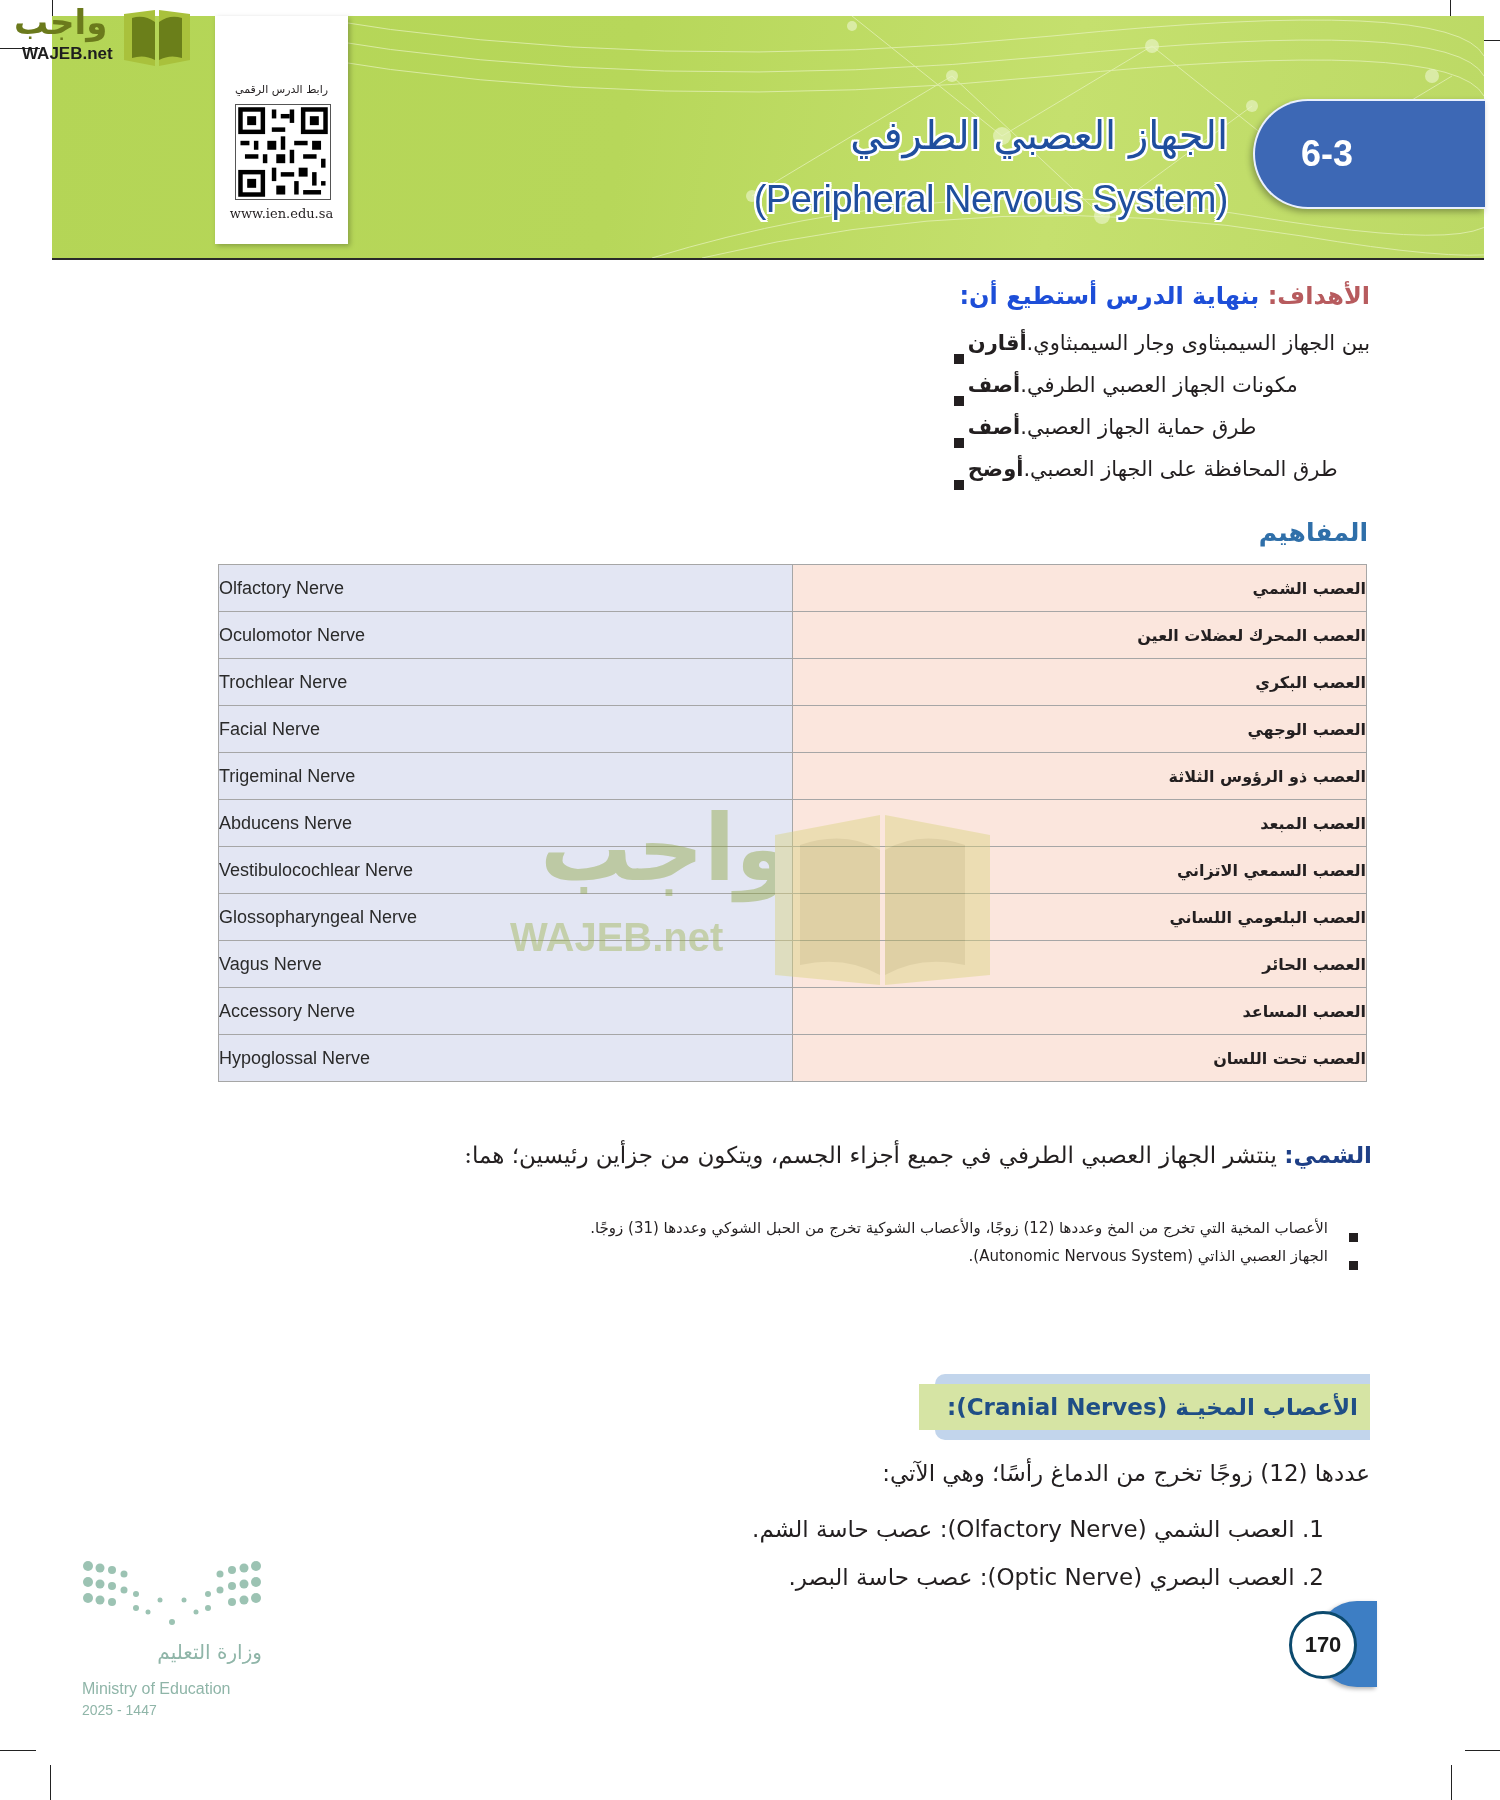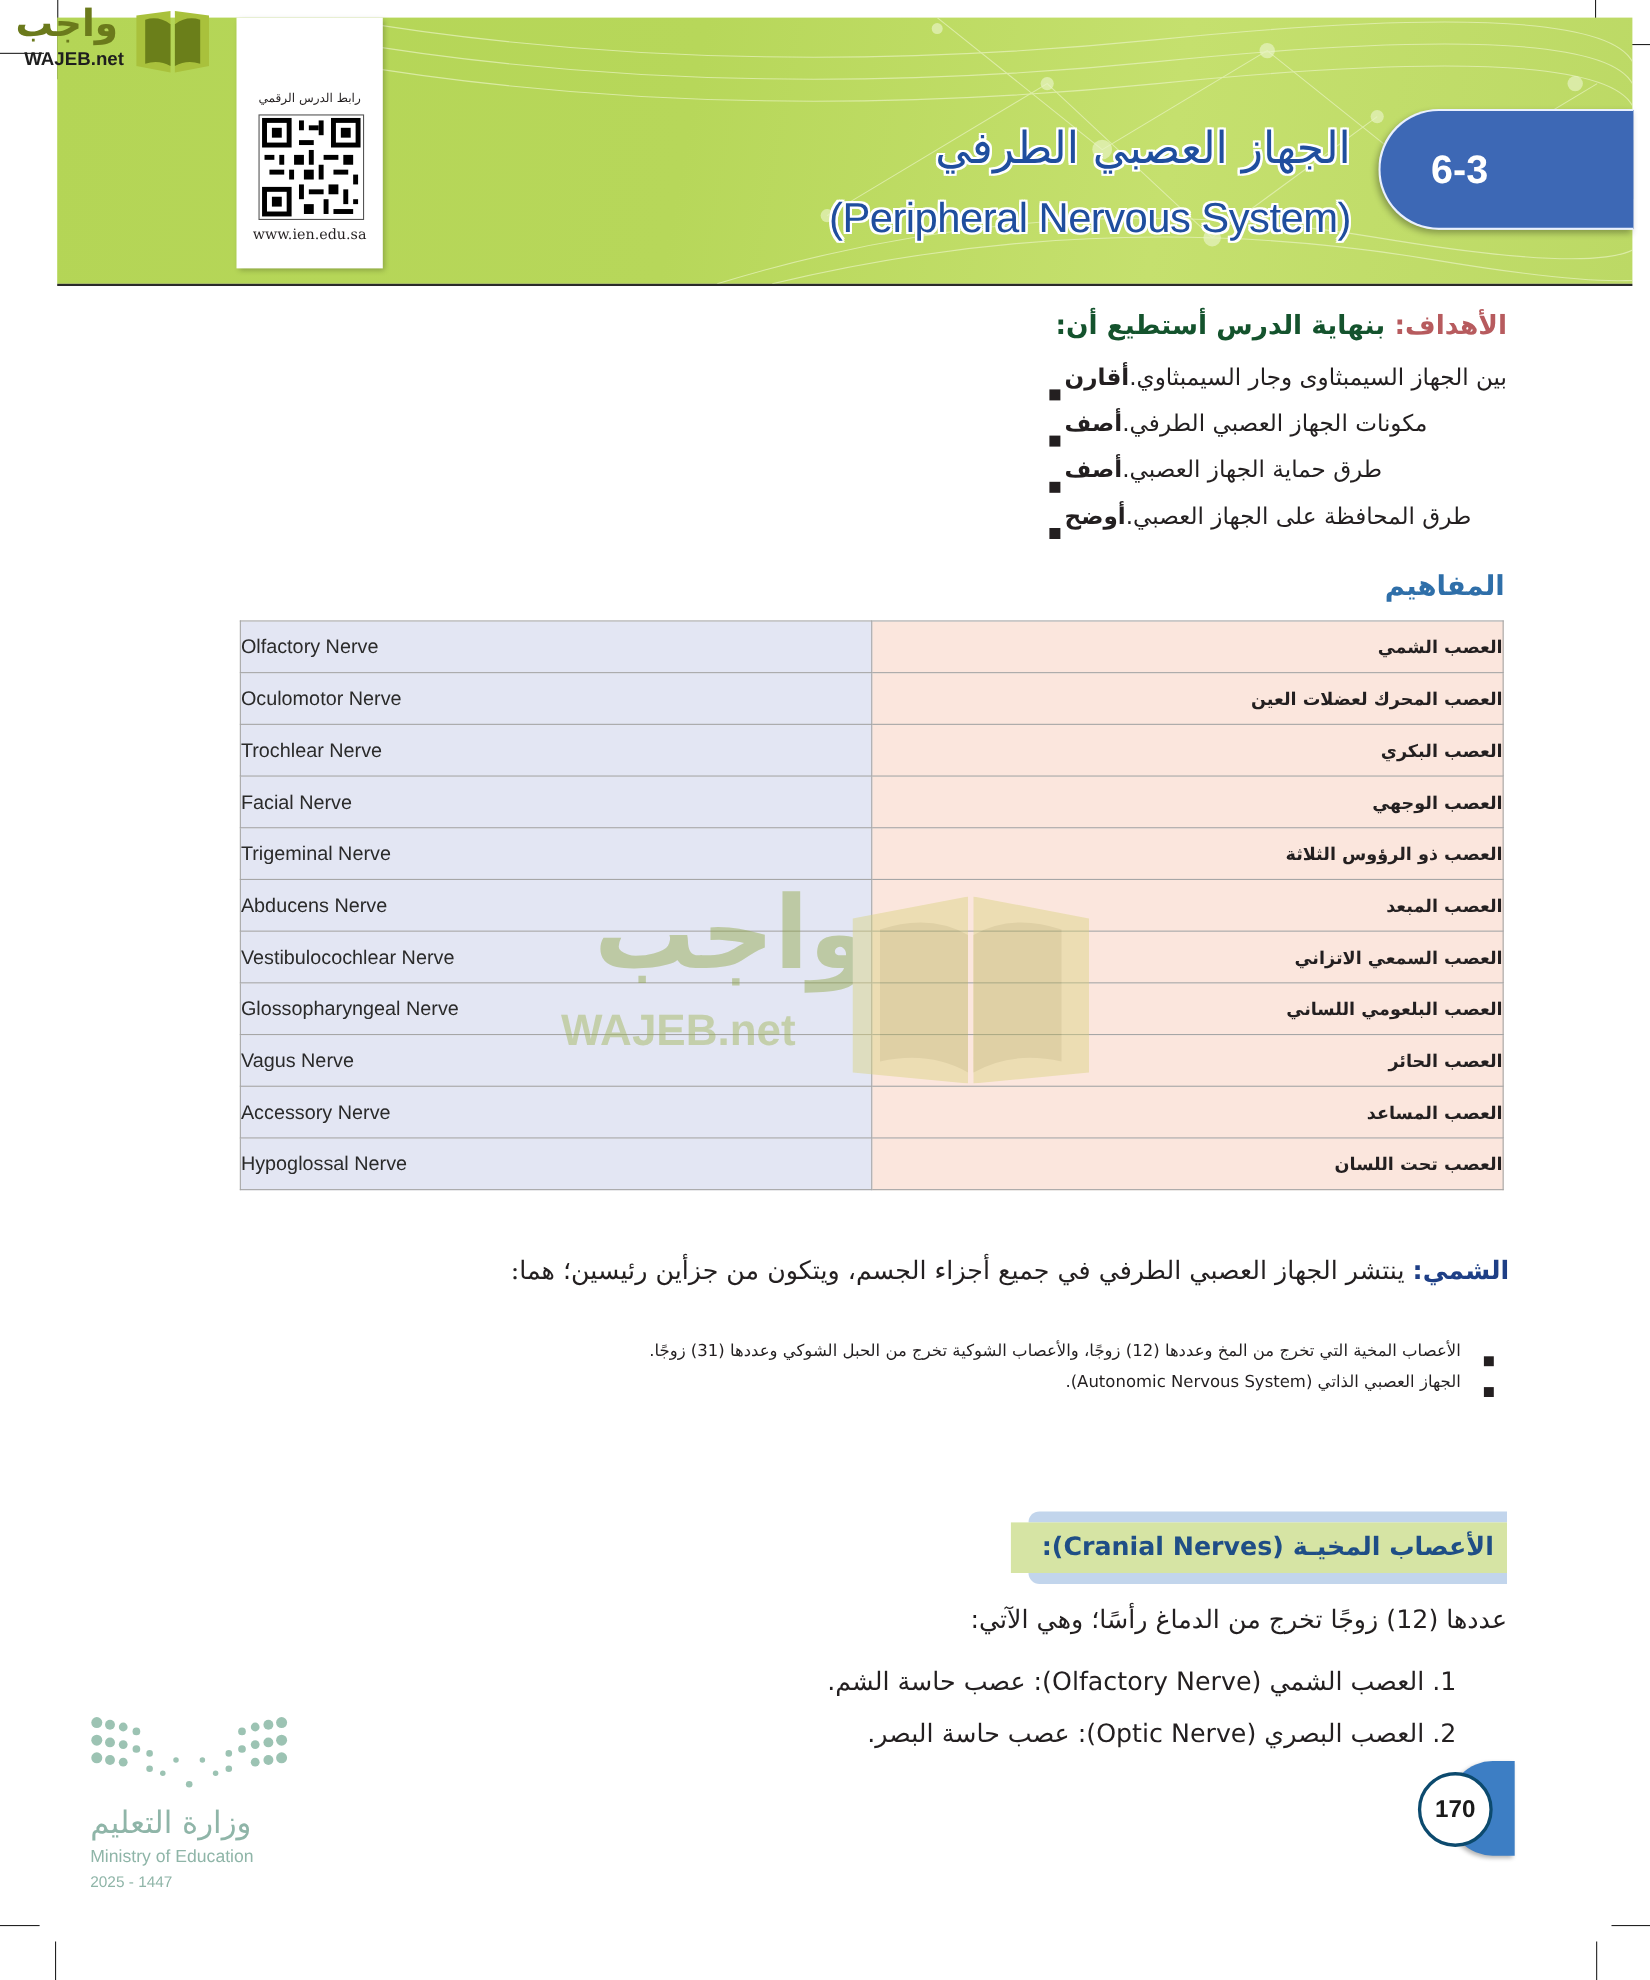--- a/index.html
+++ b/index.html
@@ -45,21 +45,21 @@
   }
   
   .wajeb-logo { position:absolute; left:10px; top:4px; width:180px; height:66px; }
   .wajeb-logo .ar { position:absolute; left:4px; top:-2px; font-size:34px; font-weight:bold; color:#6b7a1c; }
   .wajeb-logo .en { position:absolute; left:12px; top:40px; font-size:17px; font-weight:bold; color:#1e1e1e; font-family:"Liberation Sans", sans-serif; }
   .wajeb-logo .book { position:absolute; left:112px; top:4px; width:70px; height:60px; }
 
   .rtl { direction:rtl; text-align:right; }
   .goals-head { position:absolute; right:130px; top:282px; font-size:24px; font-weight:bold; }
   .goals-head .lbl { color:#b75b5e; }
-  .goals-head .val { color:#14532d; }
+  .goals-head .val { color:#1d4ed8; }
   .goals-list { position:absolute; right:130px; top:322px; list-style:none; margin:0; padding:0; }
   .goals-list li { font-size:21px; height:42px; line-height:42px; display:flex; flex-direction:row-reverse; justify-content:flex-start; align-items:flex-end; }
   .goals-list .sq { width:10px; height:10px; background:#231f20; margin-left:20px; margin-right:0; display:inline-block; }
   .goals-list .verb { font-weight:bold; margin-left:4px; }
 
   .concepts-title { position:absolute; right:132px; top:518px; font-size:25px; font-weight:bold; color:#2f6fa9; }
 
   table.terms {
     position:absolute; left:218px; top:564px; width:1149px; border-collapse:collapse;
   }
@@ -95,21 +95,21 @@
   }
   .page-num .tab { position:absolute; right:0; top:0; width:60px; height:86px; background:#3d7ec4; border-radius:40px 0 0 40px; box-shadow:-2px 2px 4px rgba(0,0,0,0.3); }
   .page-num .circle {
     position:absolute; left:8px; top:10px; width:62px; height:62px; border-radius:50%;
     background:#fff; border:3px solid #0c4a6e; box-shadow:0 0 0 2px #fff inset;
     font-family:"Liberation Sans", sans-serif; font-weight:bold; font-size:22px; line-height:62px; text-align:center; color:#1a1a1a;
   }
 
   .ministry { position:absolute; left:82px; top:1560px; width:200px; height:170px; }
   .ministry .dots { position:absolute; left:0; top:0; width:180px; height:70px; }
-  .ministry .ar { position:absolute; left:0; top:80px; font-size:28px; color:#8fb5a8; direction:rtl; width:180px; text-align:left; }
+  .ministry .ar { position:absolute; left:0; top:80px; font-size:20px; color:#8fb5a8; direction:rtl; width:180px; text-align:right; }
   .ministry .en { position:absolute; left:0; top:120px; font-size:16px; color:#8fb5a8; font-family:"Liberation Sans", sans-serif; }
   .ministry .yr { position:absolute; left:0; top:142px; font-size:14px; color:#8fb5a8; font-family:"Liberation Sans", sans-serif; }
 </style>
 </head>
 <body>
 
 <div class="crop" style="left:52px;top:0;width:1px;height:72px;"></div>
 <div class="crop" style="left:0;top:48px;width:40px;height:1px;"></div>
 <div class="crop" style="left:1450px;top:0;width:1px;height:36px;"></div>
 <div class="crop" style="left:1462px;top:40px;width:38px;height:1px;"></div>

